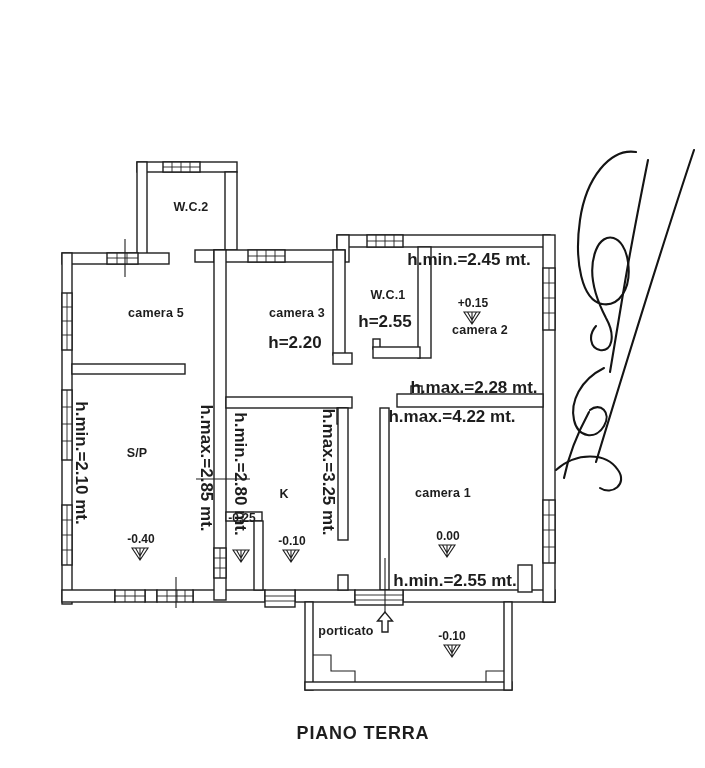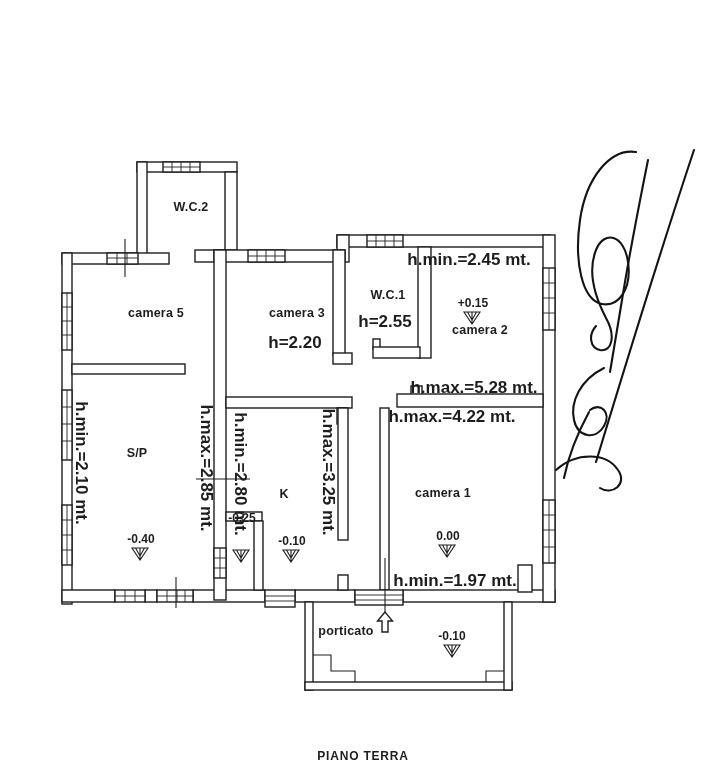--- a/index.html
+++ b/index.html
@@ -9,21 +9,21 @@
   .w{fill:#ffffff;stroke:#1f1f1f;stroke-width:1.4;}
   .ln{fill:none;stroke:#1f1f1f;stroke-width:1.1;}
   .thin{fill:none;stroke:#1f1f1f;stroke-width:0.9;}
   .sig{fill:none;stroke:#141414;stroke-width:2.1;stroke-linecap:round;}
   .lbl{position:absolute;transform:translate(-50%,-50%);white-space:nowrap;
        font-weight:bold;color:#1d1d1d;}
   .room{font-size:12.5px;letter-spacing:0.2px;}
   .ann{font-size:17px;}
   .lvl{font-size:12px;}
   .vert{writing-mode:vertical-rl;text-orientation:mixed;}
-  .title{font-size:12px;letter-spacing:0.8px;margin-top:23px;}
+  .title{font-size:18px;letter-spacing:0.8px;}
 </style>
 </head>
 <body>
 
 <div class="page">
 
   <svg class="plan" width="705" height="768" viewBox="0 0 705 768">
 
     <g>
       <rect class="w" x="137" y="162" width="100" height="10"></rect>
@@ -174,25 +174,25 @@
 
   <div class="lbl room" style="left:191px;top:207px">W.C.2</div>
   <div class="lbl room" style="left:156px;top:313px">camera 5</div>
   <div class="lbl room" style="left:297px;top:313px">camera 3</div>
   <div class="lbl ann" style="left:295px;top:343px">h=2.20</div>
   <div class="lbl room" style="left:388px;top:295px">W.C.1</div>
   <div class="lbl ann" style="left:385px;top:322px">h=2.55</div>
   <div class="lbl ann" style="left:469px;top:260px">h.min.=2.45 mt.</div>
   <div class="lbl lvl" style="left:473px;top:303px">+0.15</div>
   <div class="lbl room" style="left:480px;top:330px">camera 2</div>
-  <div class="lbl ann" style="left:474px;top:388px">h.max.=5.28 mt.</div>
+  <div class="lbl ann" style="left:474px;top:388px">h.max.=2.28 mt.</div>
   <div class="lbl ann" style="left:452px;top:417px">h.max.=4.22 mt.</div>
   <div class="lbl room" style="left:443px;top:493px">camera 1</div>
   <div class="lbl lvl" style="left:448px;top:536px">0.00</div>
-  <div class="lbl ann" style="left:455px;top:581px">h.min.=1.97 mt.</div>
+  <div class="lbl ann" style="left:455px;top:581px">h.min.=2.55 mt.</div>
   <div class="lbl room" style="left:137px;top:453px">S/P</div>
   <div class="lbl ann vert" style="left:81px;top:463px">h.min.=2.10 mt.</div>
   <div class="lbl ann vert" style="left:206px;top:468px">h.max.=2.85 mt.</div>
   <div class="lbl ann vert" style="left:240px;top:474px">h.min.=2.80 mt.</div>
   <div class="lbl ann vert" style="left:328px;top:472px">h.max.=3.25 mt.</div>
   <div class="lbl room" style="left:284px;top:494px">K</div>
   <div class="lbl lvl" style="left:141px;top:539px">-0.40</div>
   <div class="lbl lvl" style="left:242px;top:518px">-0.25</div>
   <div class="lbl lvl" style="left:292px;top:541px">-0.10</div>
   <div class="lbl room" style="left:346px;top:631px">porticato</div>

